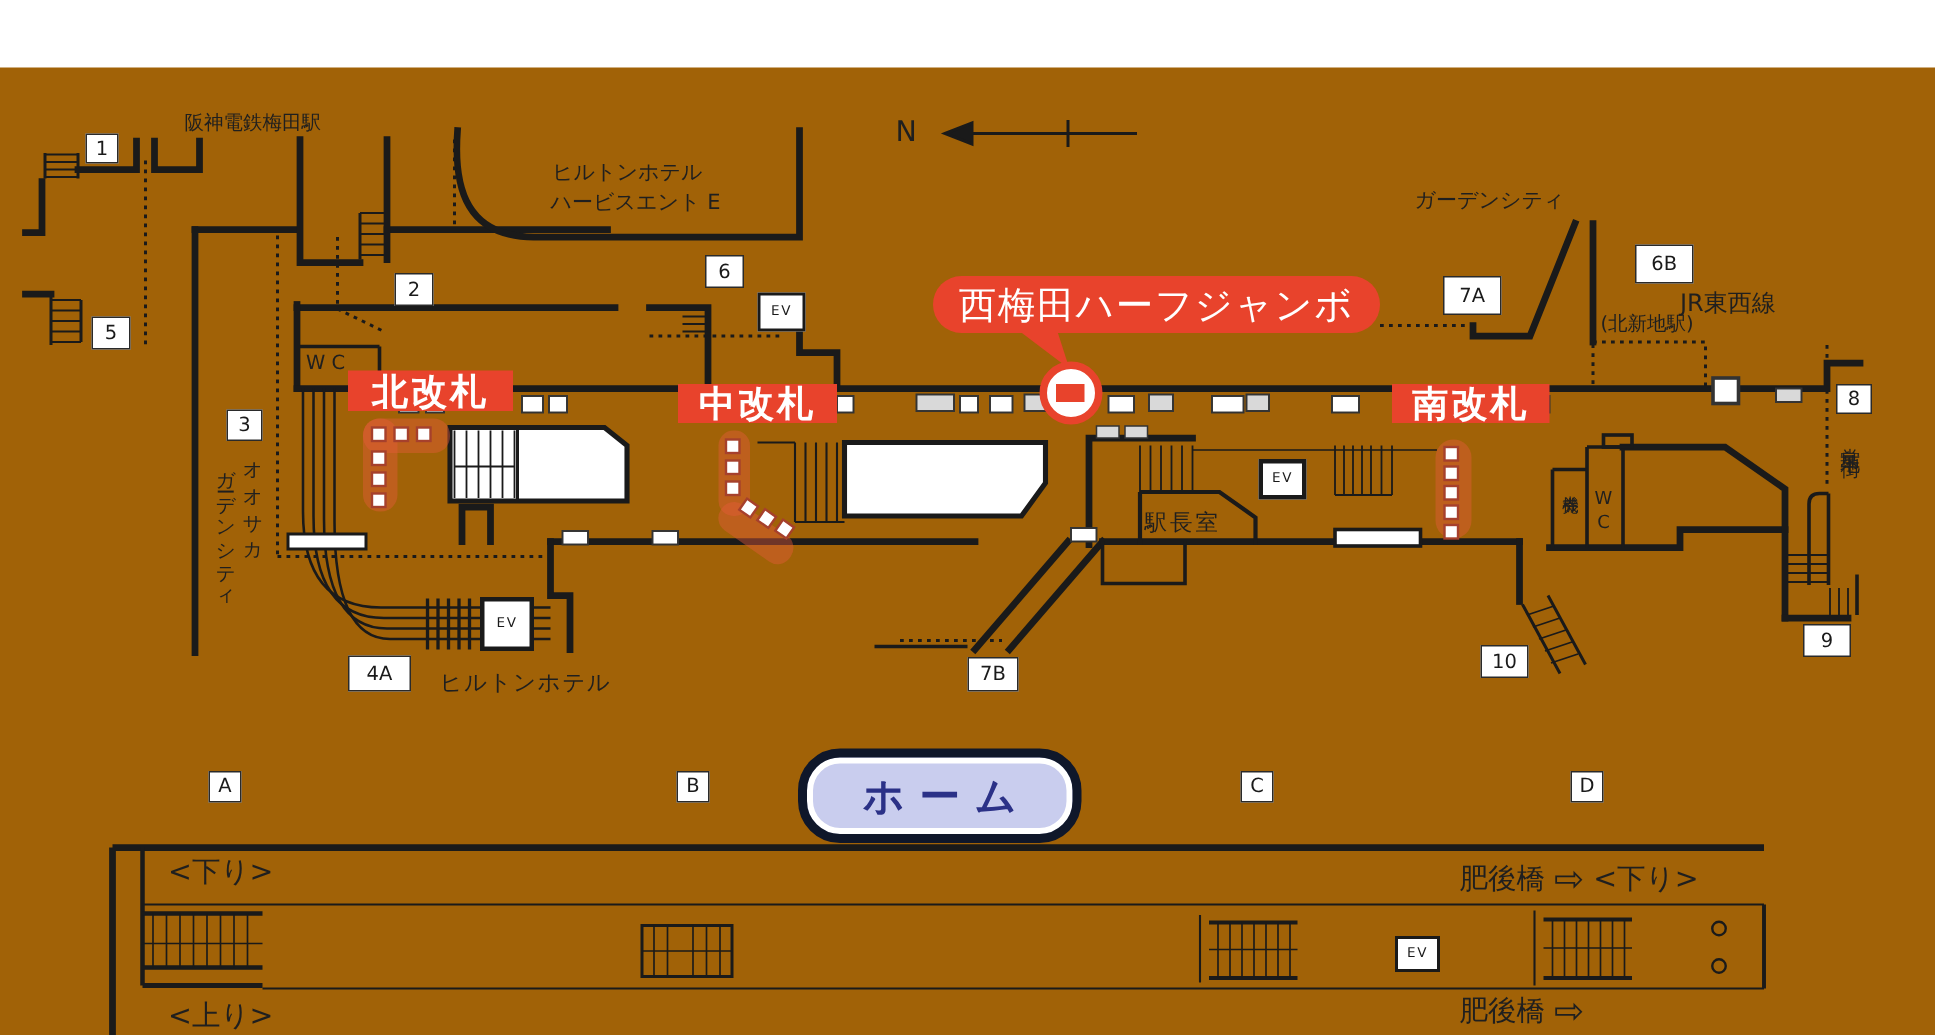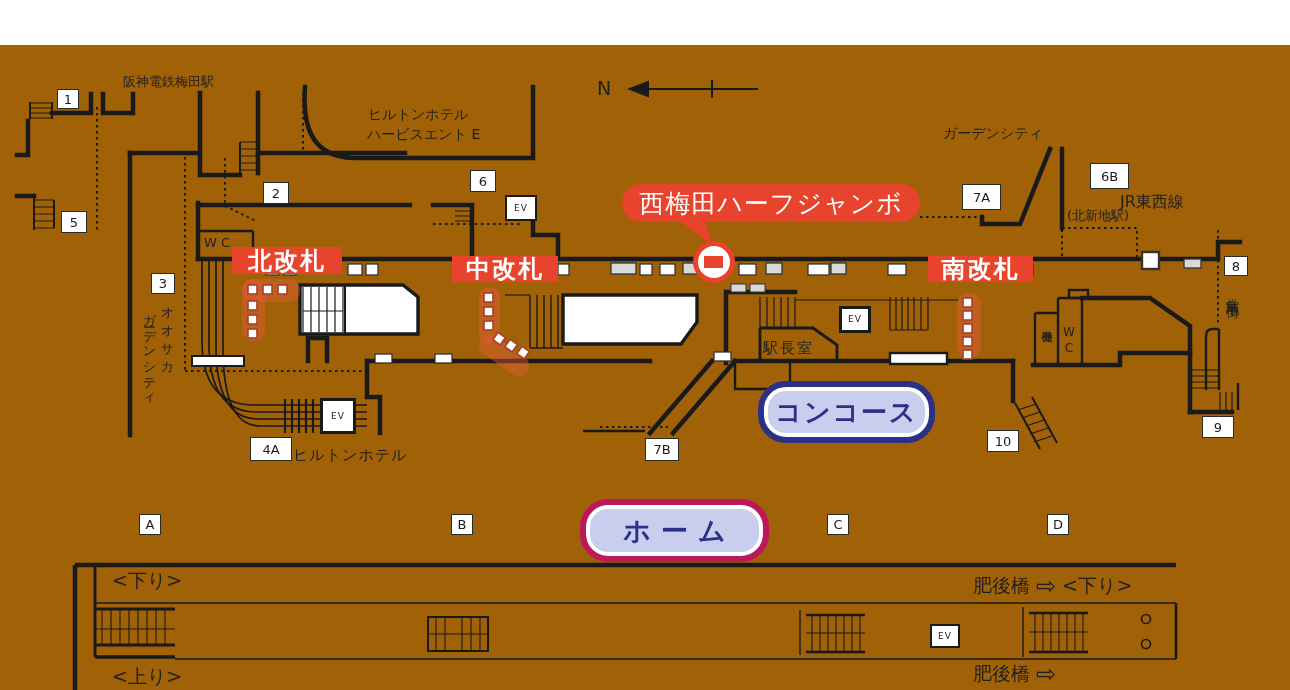--- a/index.html
+++ b/index.html
@@ -232,21 +232,21 @@
   </g>
 </svg>
 
   <div class="lbl" style="left:123px;top:28px;font-size:13px">阪神電鉄梅田駅</div>
 
   <div class="numbox" style="left:57px;top:44px;width:20px;height:18px">1</div>
   <div class="numbox" style="left:61px;top:166px;width:24px;height:20px">5</div>
   <div class="numbox" style="left:263px;top:137px;width:24px;height:20px">2</div>
   <div class="numbox" style="left:470px;top:125px;width:24px;height:20px">6</div>
   <div class="numbox" style="left:151px;top:228px;width:22px;height:19px">3</div>
-  <div class="numbox" style="left:250px;top:392px;width:40px;height:22px">4A</div>
+  <div class="numbox" style="left:232px;top:392px;width:40px;height:22px">4A</div>
   <div class="numbox" style="left:645px;top:393px;width:32px;height:21px">7B</div>
   <div class="numbox" style="left:962px;top:139px;width:37px;height:24px">7A</div>
   <div class="numbox" style="left:1090px;top:118px;width:37px;height:24px">6B</div>
   <div class="numbox" style="left:1224px;top:211px;width:22px;height:18px">8</div>
   <div class="numbox" style="left:1202px;top:371px;width:30px;height:20px">9</div>
   <div class="numbox" style="left:987px;top:385px;width:30px;height:20px">10</div>
 
   <div class="lbl" style="left:368px;top:61px;font-size:14px">ヒルトンホテル</div>
   <div class="lbl" style="left:367px;top:81px;font-size:14px">ハービスエント E</div>
   <div class="lbl" style="left:597px;top:32px;font-size:19px">N</div>
@@ -264,33 +264,32 @@
   <div class="vtext" style="left:158px;top:253px;font-size:13px;letter-spacing:3px">オオサカ</div>
   <div class="vtext" style="left:140px;top:260px;font-size:13px;letter-spacing:1px">ガーデンシティ</div>
 
   <div class="evbox" style="left:505px;top:150px;width:28px;height:22px">EV</div>
   <div class="evbox" style="left:320px;top:353px;width:30px;height:30px;border-width:3px">EV</div>
   <div class="evbox" style="left:839px;top:261px;width:26px;height:21px;border-width:3px">EV</div>
   <div class="evbox" style="left:930px;top:579px;width:26px;height:20px">EV</div>
 
   <div class="lbl" style="left:763px;top:294px;font-size:15px;letter-spacing:2px">駅長室</div>
 
-  <div class="pill" style="left:758px;top:336px;width:165px;height:50px;background:#c9cdee;border:6px solid #2b3187;box-shadow:inset 0 0 0 4px #fff;color:#2b3187;font-size:26px;letter-spacing:2px">コンコース</div>
 
   <div class="lbl" style="left:293px;top:401px;font-size:15px;letter-spacing:1px">ヒルトンホテル</div>
   <div class="vtext" style="left:1038px;top:276px;font-size:11px;letter-spacing:1px">券売機</div>
   <div class="vtext" style="left:1062px;top:280px;font-size:12px;letter-spacing:2px">WC</div>
   <div class="vtext" style="left:1223px;top:243px;font-size:13px;letter-spacing:2px">堂島地下街</div>
 
   <div class="numbox" style="left:139px;top:469px;width:20px;height:19px">A</div>
   <div class="numbox" style="left:451px;top:469px;width:20px;height:19px">B</div>
   <div class="numbox" style="left:827px;top:469px;width:20px;height:19px">C</div>
   <div class="numbox" style="left:1047px;top:469px;width:20px;height:19px">D</div>
 
-  <div class="pill" style="left:580px;top:454px;width:167px;height:51px;background:#c9cdee;border:6px solid #be185d;box-shadow:inset 0 0 0 4px #fff;color:#2b3187;font-size:27px;letter-spacing:10px;padding-left:10px">ホーム</div>
+  <div class="pill" style="left:532px;top:454px;width:167px;height:51px;background:#c9cdee;border:6px solid #0f172a;box-shadow:inset 0 0 0 4px #fff;color:#2b3187;font-size:27px;letter-spacing:10px;padding-left:10px">ホーム</div>
 
   <div class="lbl" style="left:112px;top:523px;font-size:19px">&lt;下り&gt;</div>
   <div class="lbl" style="left:112px;top:619px;font-size:19px">&lt;上り&gt;</div>
 
   <div class="lbl" style="left:973px;top:527px;font-size:19px;display:flex;align-items:center;gap:6px">
     <span>肥後橋</span>
       <span style="font-size:24px">⇨</span>
       <span>&lt;下り&gt;</span>
   </div>
   <div class="lbl" style="left:973px;top:615px;font-size:19px;display:flex;align-items:center;gap:6px">

